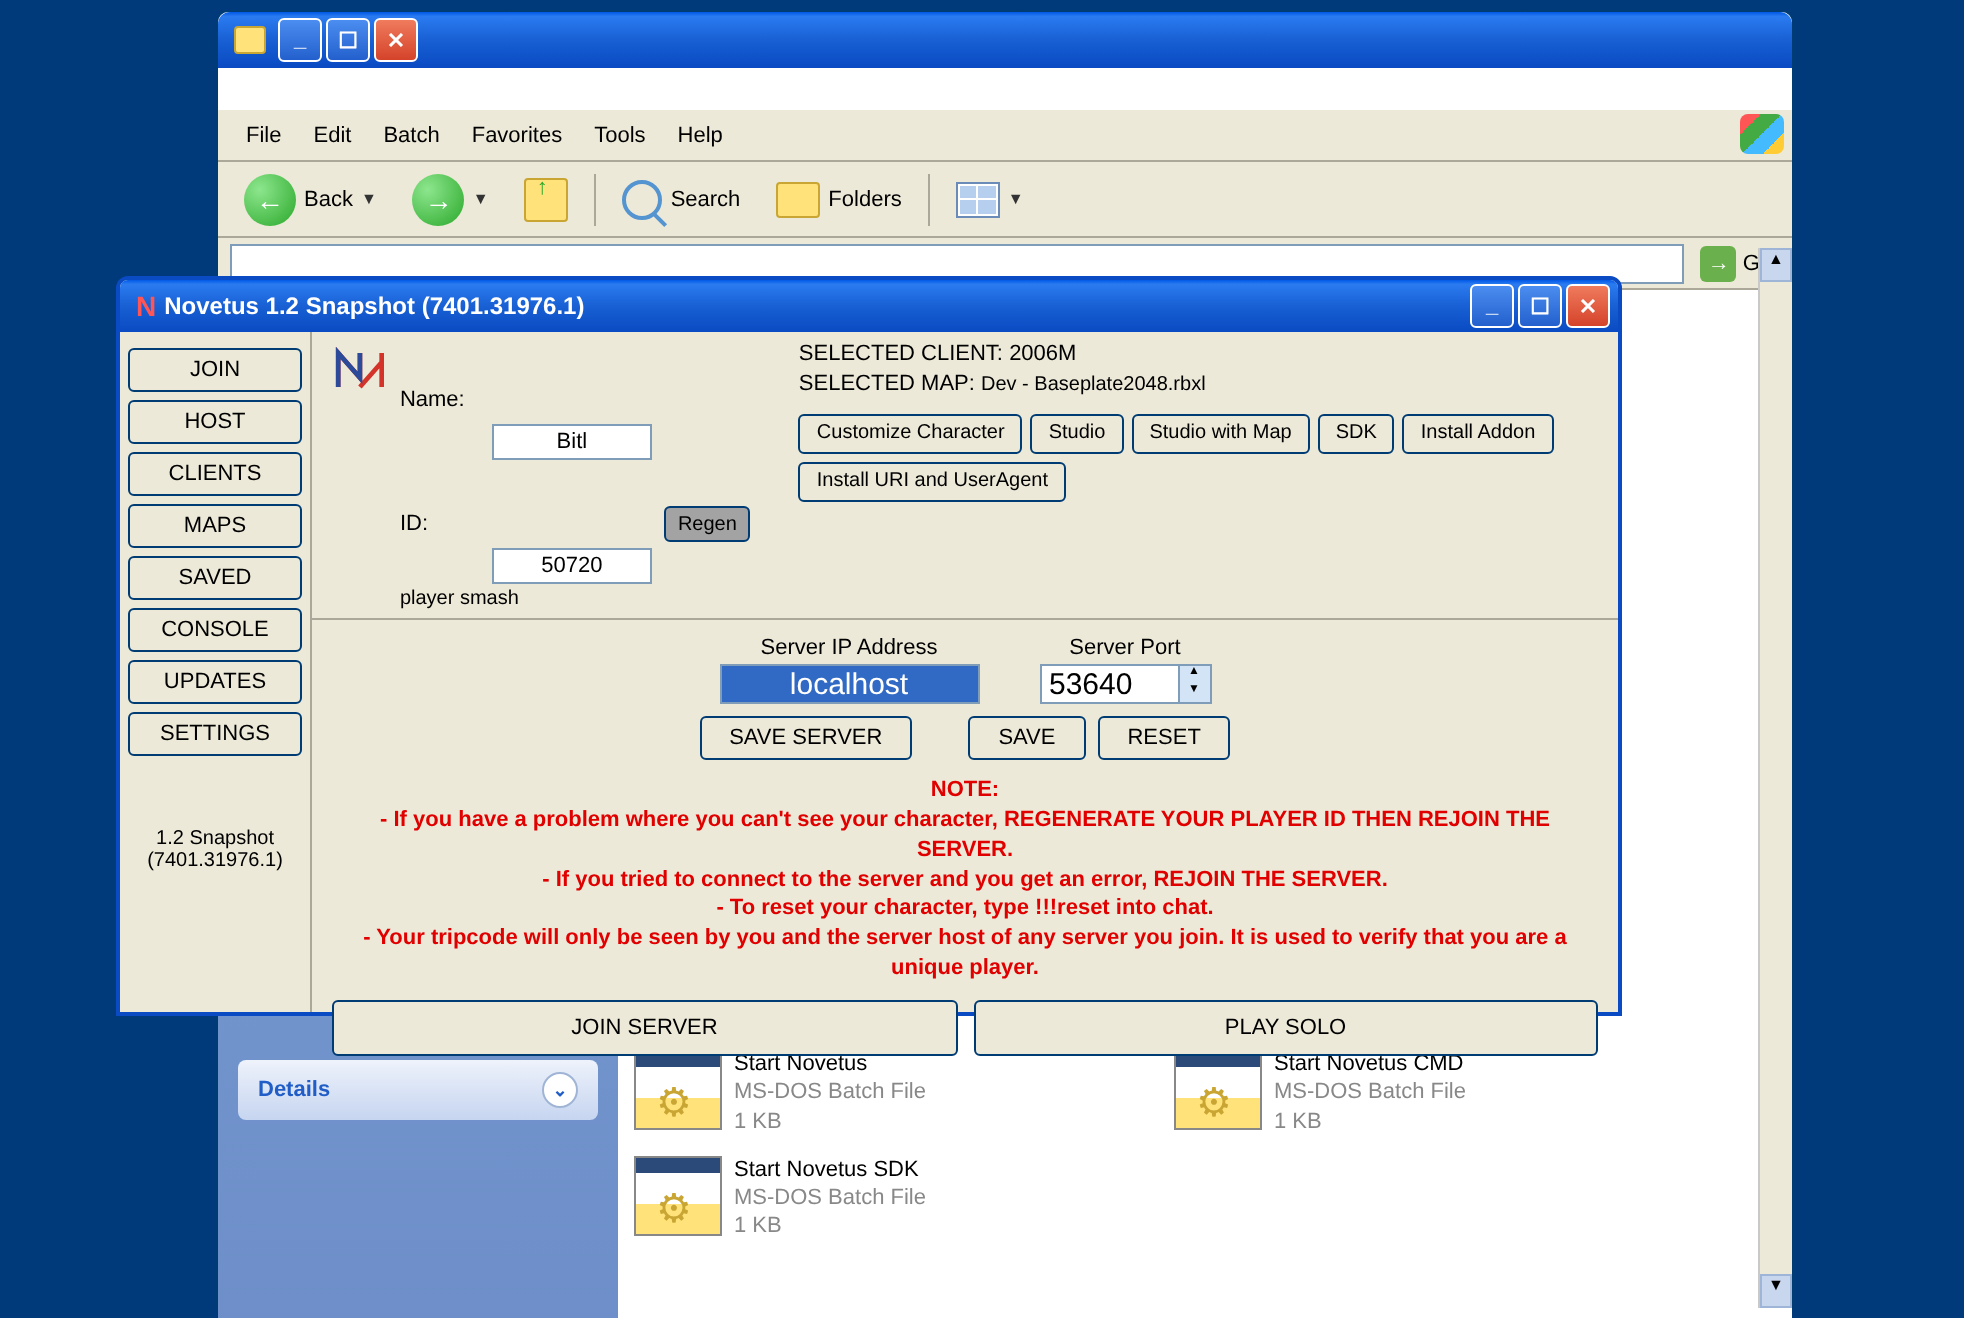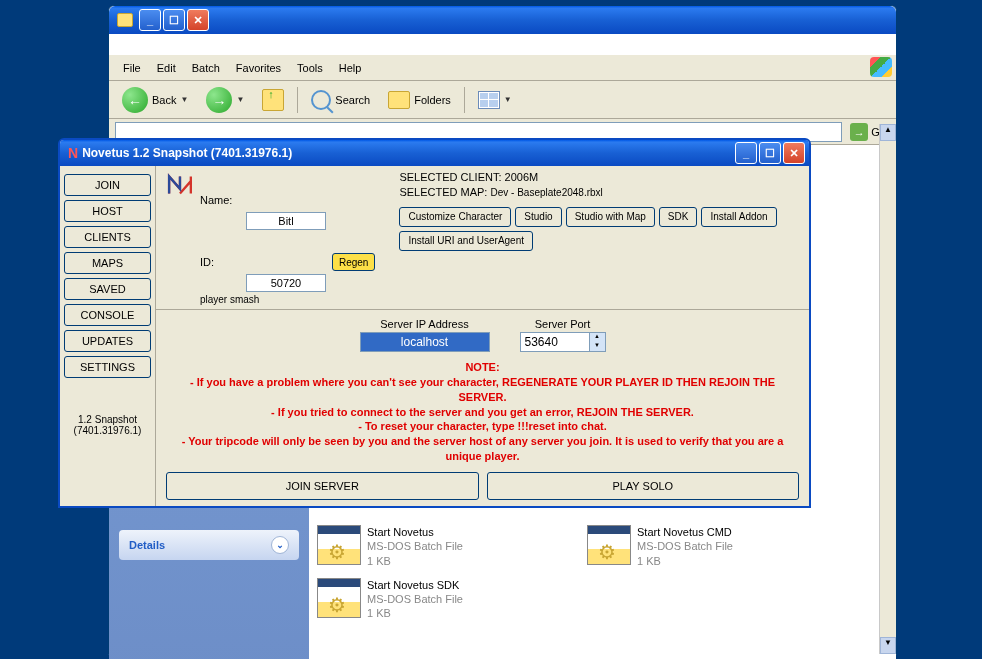--- a/index.html
+++ b/index.html
@@ -69,30 +69,30 @@
 .nav-btn { height: 22px; background: #ece9d8; border: 1px solid #003c74; border-radius: 3px; font-size: 11px; cursor: pointer; }
 .ver-label { font-size: 10px; text-align: center; margin-top: 4px; }
 
 .app-main { flex: 1; display: flex; flex-direction: column; }
 .main-top { padding: 4px 10px; border-bottom: 1px solid #aca899; }
 .info-rows { display: flex; gap: 6px; align-items: flex-start; }
 .info-left { display: flex; flex-direction: column; gap: 2px; }
 .info-row { display: flex; align-items: center; gap: 6px; font-size: 11px; }
 .info-row label { width: 40px; }
 .info-row input { width: 80px; height: 18px; text-align: center; font-size: 11px; border: 1px solid #7f9db9; margin-top: 42px; }
-.small-btn { height: 18px; padding: 0 6px; font-size: 10px; background: #fde047; border: 1px solid #003c74; border-radius: 3px; cursor: pointer; }
+.small-btn { height: 18px; padding: 0 6px; font-size: 10px; background: #a3a3a3; border: 1px solid #003c74; border-radius: 3px; cursor: pointer; }
 .sel-info { font-size: 11px; line-height: 1.4; margin-left: 18px; }
 
 .toolbar-row { display: flex; gap: 4px; margin-top: 6px; flex-wrap: wrap; }
 .tool-btn { height: 20px; padding: 0 8px; font-size: 10px; background: #ece9d8; border: 1px solid #003c74; border-radius: 3px; cursor: pointer; }
 
 .main-content { flex: 1; padding: 8px 10px; display: flex; flex-direction: column; }
 .server-row { display: flex; justify-content: center; gap: 30px; font-size: 11px; }
 .server-col { display: flex; flex-direction: column; align-items: center; gap: 2px; }
-.server-col input { width: 130px; height: 20px; text-align: center; border: 1px solid #7f9db9; font-size: 12px; }
+.server-col input { width: 130px; height: 20px; text-align: center; border: 1px solid #7f9db9; font-size: 15px; }
 .server-col .port-wrap { display: flex; }
 .port-wrap input { width: 70px; text-align: left; padding-left: 4px; }
 .spinner { width: 16px; height: 20px; border: 1px solid #7f9db9; border-left: none; display: flex; flex-direction: column; }
 .spinner div { flex: 1; background: #d4e4f7; font-size: 6px; text-align: center; cursor: pointer; }
 
 .save-row { display: flex; justify-content: center; gap: 28px; margin-top: 6px; }
 .action-btn { height: 22px; padding: 0 14px; font-size: 11px; background: #ece9d8; border: 1px solid #003c74; border-radius: 3px; cursor: pointer; }
 .btn-group { display: flex; gap: 6px; }
 
 .note-block { color: #e00000; font-size: 11px; font-weight: bold; text-align: center; margin-top: 8px; line-height: 1.35; }
@@ -274,20 +274,27 @@
             <span>Server Port</span>
             <div class="port-wrap">
               <input value="53640" style="">
               <div class="spinner">
                   <div>▲</div>
                   <div>▼</div>
                 </div>
             </div>
           </div>
         </div>
+        <div class="save-row">
+          <button class="action-btn">SAVE SERVER</button>
+          <div class="btn-group">
+            <button class="action-btn">SAVE</button>
+            <button class="action-btn">RESET</button>
+          </div>
+        </div>
         <div class="note-block">
           <div>NOTE:</div>
           <div>- If you have a problem where you can't see your character, REGENERATE YOUR PLAYER ID THEN REJOIN THE SERVER.</div>
           <div>- If you tried to connect to the server and you get an error, REJOIN THE SERVER.</div>
           <div>- To reset your character, type !!!reset into chat.</div>
           <div>- Your tripcode will only be seen by you and the server host of any server you join. It is used to verify that you are a unique player.</div>
         </div>
         <div class="big-btns">
           <button class="big-btn">JOIN SERVER</button>
           <button class="big-btn">PLAY SOLO</button>

